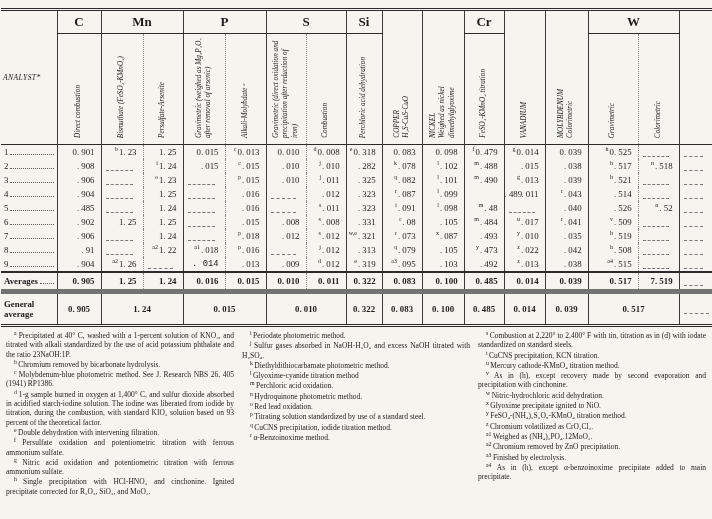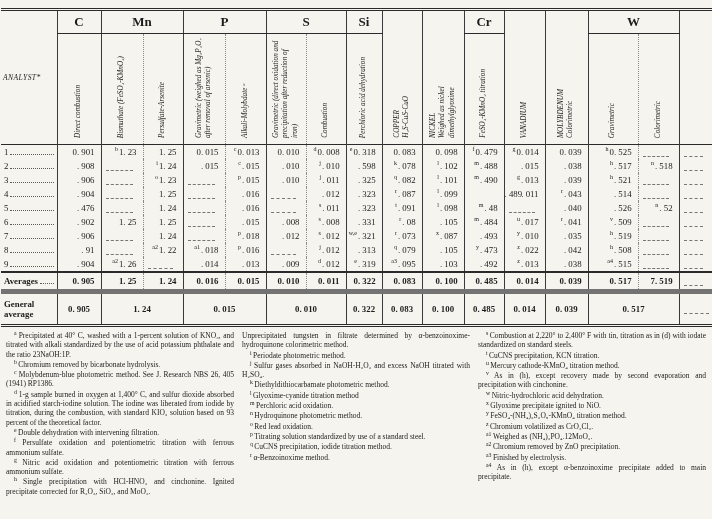--- a/index.html
+++ b/index.html
@@ -131,21 +131,21 @@
           </td>
           <td class="val" style="border-left: 1px solid rgb(58, 58, 58);">. 908</td>
           <td class="val" style="border-left: 1px solid rgb(58, 58, 58);">
             <span class="ld"></span>
           </td>
           <td class="val" style="border-left: 1px dotted rgb(138, 138, 138);"><sup class="fm">i</sup>1. 24</td>
           <td class="val" style="border-left: 1px solid rgb(58, 58, 58);">. 015</td>
           <td class="val" style="border-left: 1px dotted rgb(138, 138, 138);"><sup class="fm">c</sup>. 015</td>
           <td class="val" style="border-left: 1px solid rgb(58, 58, 58);">. 010</td>
           <td class="val" style="border-left: 1px dotted rgb(138, 138, 138);"><sup class="fm">j</sup>. 010</td>
-          <td class="val" style="border-left: 1px solid rgb(58, 58, 58);">. 598</td>
+          <td class="val" style="border-left: 1px solid rgb(58, 58, 58);">. 282</td>
           <td class="val" style="border-left: 1px solid rgb(58, 58, 58);"><sup class="fm">k</sup>. 078</td>
           <td class="val" style="border-left: 1px solid rgb(58, 58, 58);"><sup class="fm">l</sup>. 102</td>
           <td class="val" style="border-left: 1px solid rgb(58, 58, 58);"><sup class="fm">m</sup>. 488</td>
           <td class="val" style="border-left: 1px solid rgb(58, 58, 58);">. 015</td>
           <td class="val" style="border-left: 1px solid rgb(58, 58, 58);">. 038</td>
           <td class="val" style="border-left: 1px solid rgb(58, 58, 58);"><sup class="fm">h</sup>. 517</td>
           <td class="val" style="border-left: 1px dotted rgb(138, 138, 138);"><sup class="fm">n</sup>. 518</td>
           <td class="val" style="border-left: 1px solid rgb(58, 58, 58);">
             <span class="ld"></span>
           </td>
@@ -216,21 +216,21 @@
             <span class="ld"></span>
           </td>
         </tr>
         <tr>
           <td class="albl">
             <span class="lab">
               <span class="lt">5</span>
               <span class="lf"></span>
             </span>
           </td>
-          <td class="val" style="border-left: 1px solid rgb(58, 58, 58);">. 476</td>
+          <td class="val" style="border-left: 1px solid rgb(58, 58, 58);">. 485</td>
           <td class="val" style="border-left: 1px solid rgb(58, 58, 58);">
             <span class="ld"></span>
           </td>
           <td class="val" style="border-left: 1px dotted rgb(138, 138, 138);">1. 24</td>
           <td class="val" style="border-left: 1px solid rgb(58, 58, 58);">
             <span class="ld"></span>
           </td>
           <td class="val" style="border-left: 1px dotted rgb(138, 138, 138);">. 016</td>
           <td class="val" style="border-left: 1px solid rgb(58, 58, 58);">
             <span class="ld"></span>
@@ -349,21 +349,21 @@
             <span class="lab">
               <span class="lt">9</span>
               <span class="lf"></span>
             </span>
           </td>
           <td class="val" style="border-left: 1px solid rgb(58, 58, 58);">. 904</td>
           <td class="val" style="border-left: 1px solid rgb(58, 58, 58);"><sup class="fm">a2</sup>1. 26</td>
           <td class="val" style="border-left: 1px dotted rgb(138, 138, 138);">
             <span class="ld"></span>
           </td>
-          <td class="val" style="border-left: 1px solid rgb(58, 58, 58);">. 014</td>
+          <td class="val" style="border-left: 1px solid rgb(58, 58, 58); font-family: Liberation Mono, monospace;">. 014</td>
           <td class="val" style="border-left: 1px dotted rgb(138, 138, 138);">. 013</td>
           <td class="val" style="border-left: 1px solid rgb(58, 58, 58);">. 009</td>
           <td class="val" style="border-left: 1px dotted rgb(138, 138, 138);"><sup class="fm">d</sup>. 012</td>
           <td class="val" style="border-left: 1px solid rgb(58, 58, 58);"><sup class="fm">e</sup>. 319</td>
           <td class="val" style="border-left: 1px solid rgb(58, 58, 58);"><sup class="fm">a3</sup>. 095</td>
           <td class="val" style="border-left: 1px solid rgb(58, 58, 58);">. 103</td>
           <td class="val" style="border-left: 1px solid rgb(58, 58, 58);">. 492</td>
           <td class="val" style="border-left: 1px solid rgb(58, 58, 58);"><sup class="fm">z</sup>. 013</td>
           <td class="val" style="border-left: 1px solid rgb(58, 58, 58);">. 038</td>
           <td class="val" style="border-left: 1px solid rgb(58, 58, 58);"><sup class="fm">a4</sup>. 515</td>
@@ -424,21 +424,20 @@
         <p class="fn"><sup>a </sup>Precipitated at 40° C, washed with a 1-percent solution of KNO₃, and titrated with alkali standardized by the use of acid potassium phthalate and the ratio 23NaOH:1P.</p>
         <p class="fn"><sup>b </sup>Chromium removed by bicarbonate hydrolysis.</p>
         <p class="fn"><sup>c </sup>Molybdenum-blue photometric method. See J. Research NBS 26, 405 (1941) RP1386.</p>
         <p class="fn"><sup>d </sup>1-g sample burned in oxygen at 1,400° C, and sulfur dioxide absorbed in acidified starch-iodine solution. The iodine was liberated from iodide by titration, during the combustion, with standard KIO₃ solution based on 93 percent of the theoretical factor.</p>
         <p class="fn"><sup>e </sup>Double dehydration with intervening filtration.</p>
         <p class="fn"><sup>f </sup>Persulfate oxidation and potentiometric titration with ferrous ammonium sulfate.</p>
         <p class="fn"><sup>g </sup>Nitric acid oxidation and potentiometric titration with ferrous ammonium sulfate.</p>
         <p class="fn"><sup>h </sup>Single precipitation with HCl-HNO₃ and cinchonine. Ignited precipitate corrected for R₂O₃, SiO₂, and MoO₃.</p>
       </div>
     <div class="fncol" id="fn2">
-        <p class="fn cont">Unprecipitated tungsten in filtrate determined by α-benzoinoxime-hydroquinone colorimetric method.</p>
         <p class="fn"><sup>i </sup>Periodate photometric method.</p>
         <p class="fn"><sup>j </sup>Sulfur gases absorbed in NaOH-H₂O₂ and excess NaOH titrated with H₂SO₄.</p>
         <p class="fn"><sup>k </sup>Diethyldithiocarbamate photometric method.</p>
         <p class="fn"><sup>l </sup>Glyoxime-cyanide titration method</p>
         <p class="fn"><sup>m </sup>Perchloric acid oxidation.</p>
         <p class="fn"><sup>n </sup>Hydroquinone photometric method.</p>
         <p class="fn"><sup>o </sup>Red lead oxidation.</p>
         <p class="fn"><sup>p </sup>Titrating solution standardized by use of a standard steel.</p>
         <p class="fn"><sup>q </sup>CuCNS precipitation, iodide titration method.</p>
         <p class="fn"><sup>r </sup>α-Benzoinoxime method.</p>

